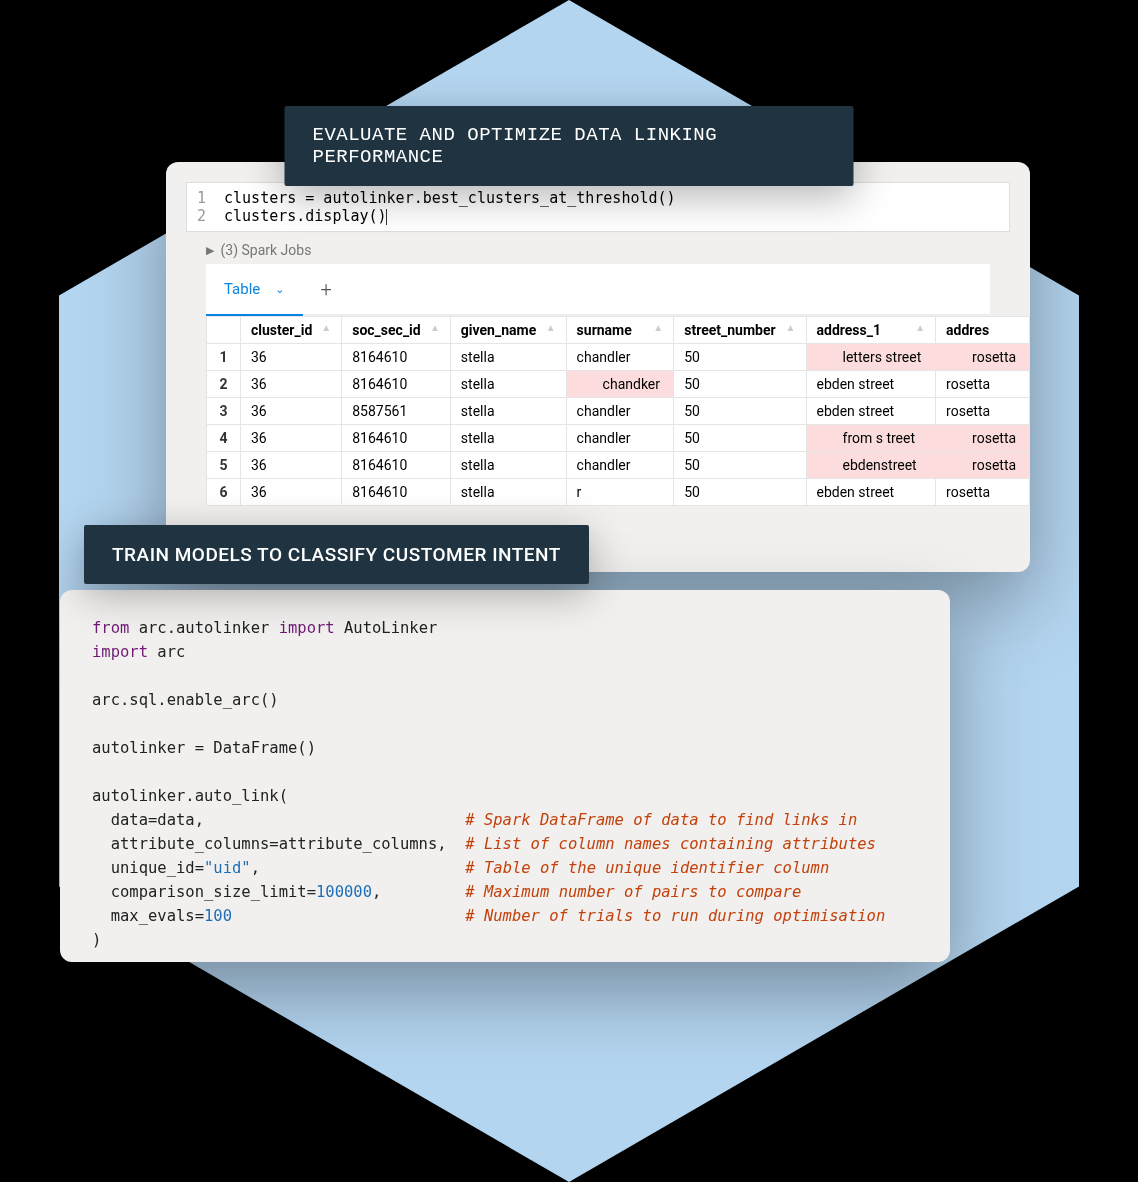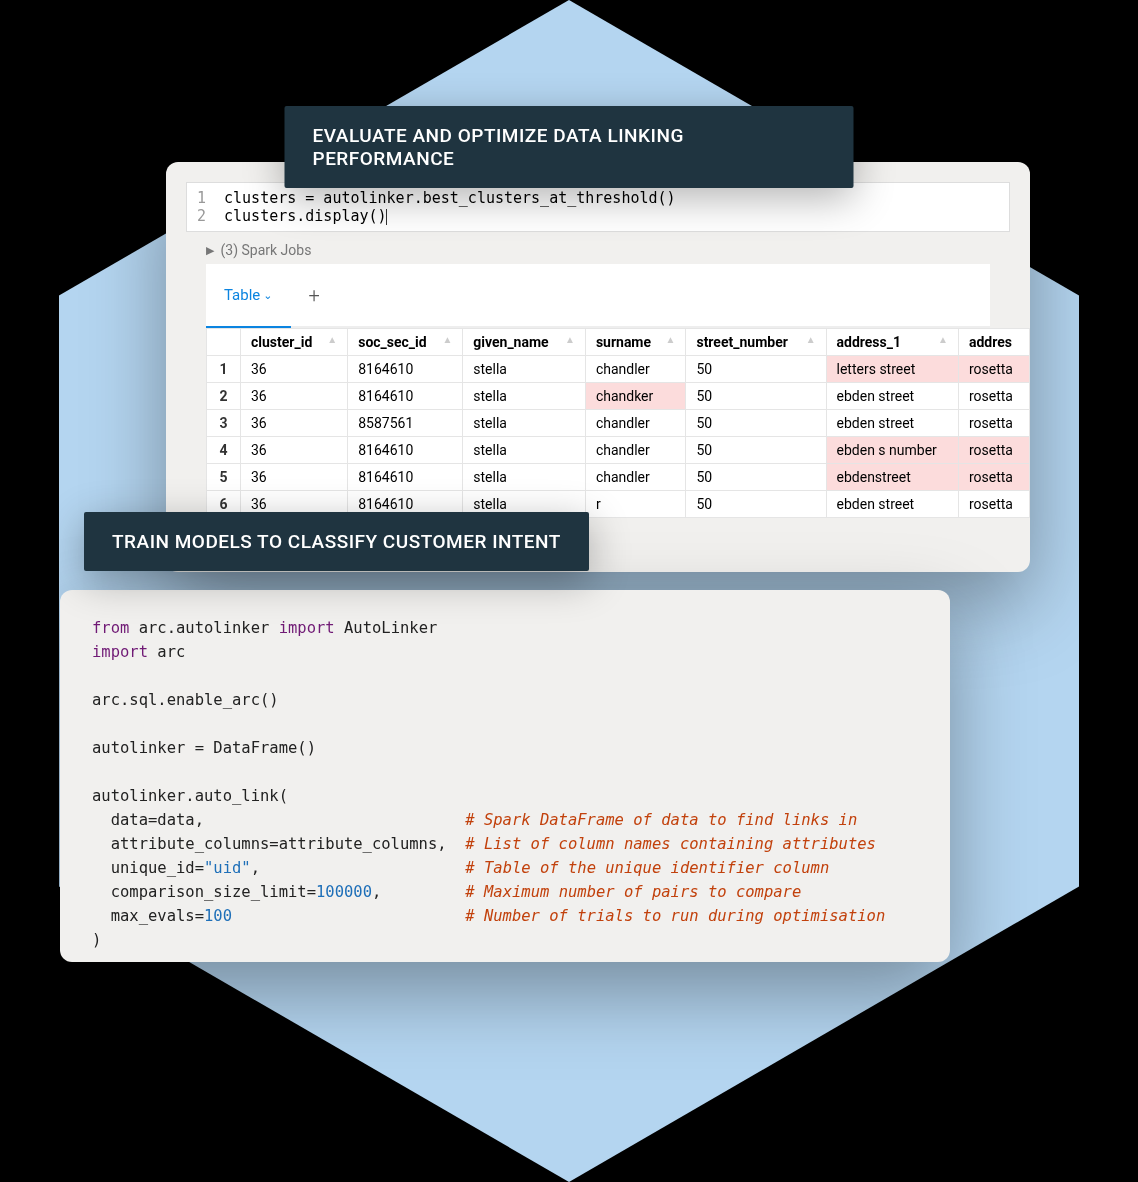--- a/index.html
+++ b/index.html
@@ -31,23 +31,24 @@
     letter-spacing: 0.5px;
     padding: 18px 28px;
     z-index: 10;
     border-radius: 2px;
     box-shadow: 0 10px 40px rgba(0,0,0,0.3);
   }
   .banner-top {
     top: 106px;
     left: 50%;
     transform: translateX(-50%);
+    font-family: Liberation Mono, monospace;
   }
   .banner-mid {
-    top: 512px;
+    top: 525px;
     left: 84px;
   }
   .panel {
     position: absolute;
     background: #F1F0EE;
     border-radius: 12px;
     box-shadow: 0 30px 80px rgba(0,0,0,0.35);
     overflow: hidden;
   }
   .panel-top {
@@ -107,24 +108,24 @@
   .tabs-row {
     margin: 6px 40px 0 40px;
     background: #fff;
     display: flex;
     align-items: center;
     font-size: 15px;
     border-bottom: 2px solid #eee;
   }
   .tab-active {
     color: #0B84E0;
-    padding: 22px 18px;
+    padding: 16px 18px;
     display: flex;
     align-items: center;
-    gap: 3px;
+    gap: 15px;
     border-bottom: 2px solid #0B84E0;
     margin-bottom: -2px;
   }
   .plus-tab {
     color: #555;
     font-size: 20px;
     padding: 0 18px;
     font-weight: 300;
   }
   .chev {
@@ -159,20 +160,21 @@
   }
   .rownum {
     font-weight: 700;
     color: #333;
     text-align: center;
     width: 34px;
     background: #fff;
   }
   .hl {
     background: #FCDCDC;
+    padding-left: 36px;
   }
   .code-block {
     font-family: "SF Mono", Menlo, Consolas, monospace;
     font-size: 15.5px;
     line-height: 1.55;
     color: #222;
     white-space: pre;
   }
   .kw { color: #701a75; }
   .str { color: #1E6FB8; }
@@ -254,21 +256,21 @@
             <td>ebden street</td>
             <td>rosetta</td>
           </tr>
           <tr>
             <td class="rownum">4</td>
             <td>36</td>
             <td>8164610</td>
             <td>stella</td>
             <td>chandler</td>
             <td>50</td>
-            <td class="hl">ebden s number</td>
+            <td class="hl">from s treet</td>
             <td class="hl">rosetta</td>
           </tr>
           <tr>
             <td class="rownum">5</td>
             <td>36</td>
             <td>8164610</td>
             <td>stella</td>
             <td>chandler</td>
             <td>50</td>
             <td class="hl">ebdenstreet</td>

